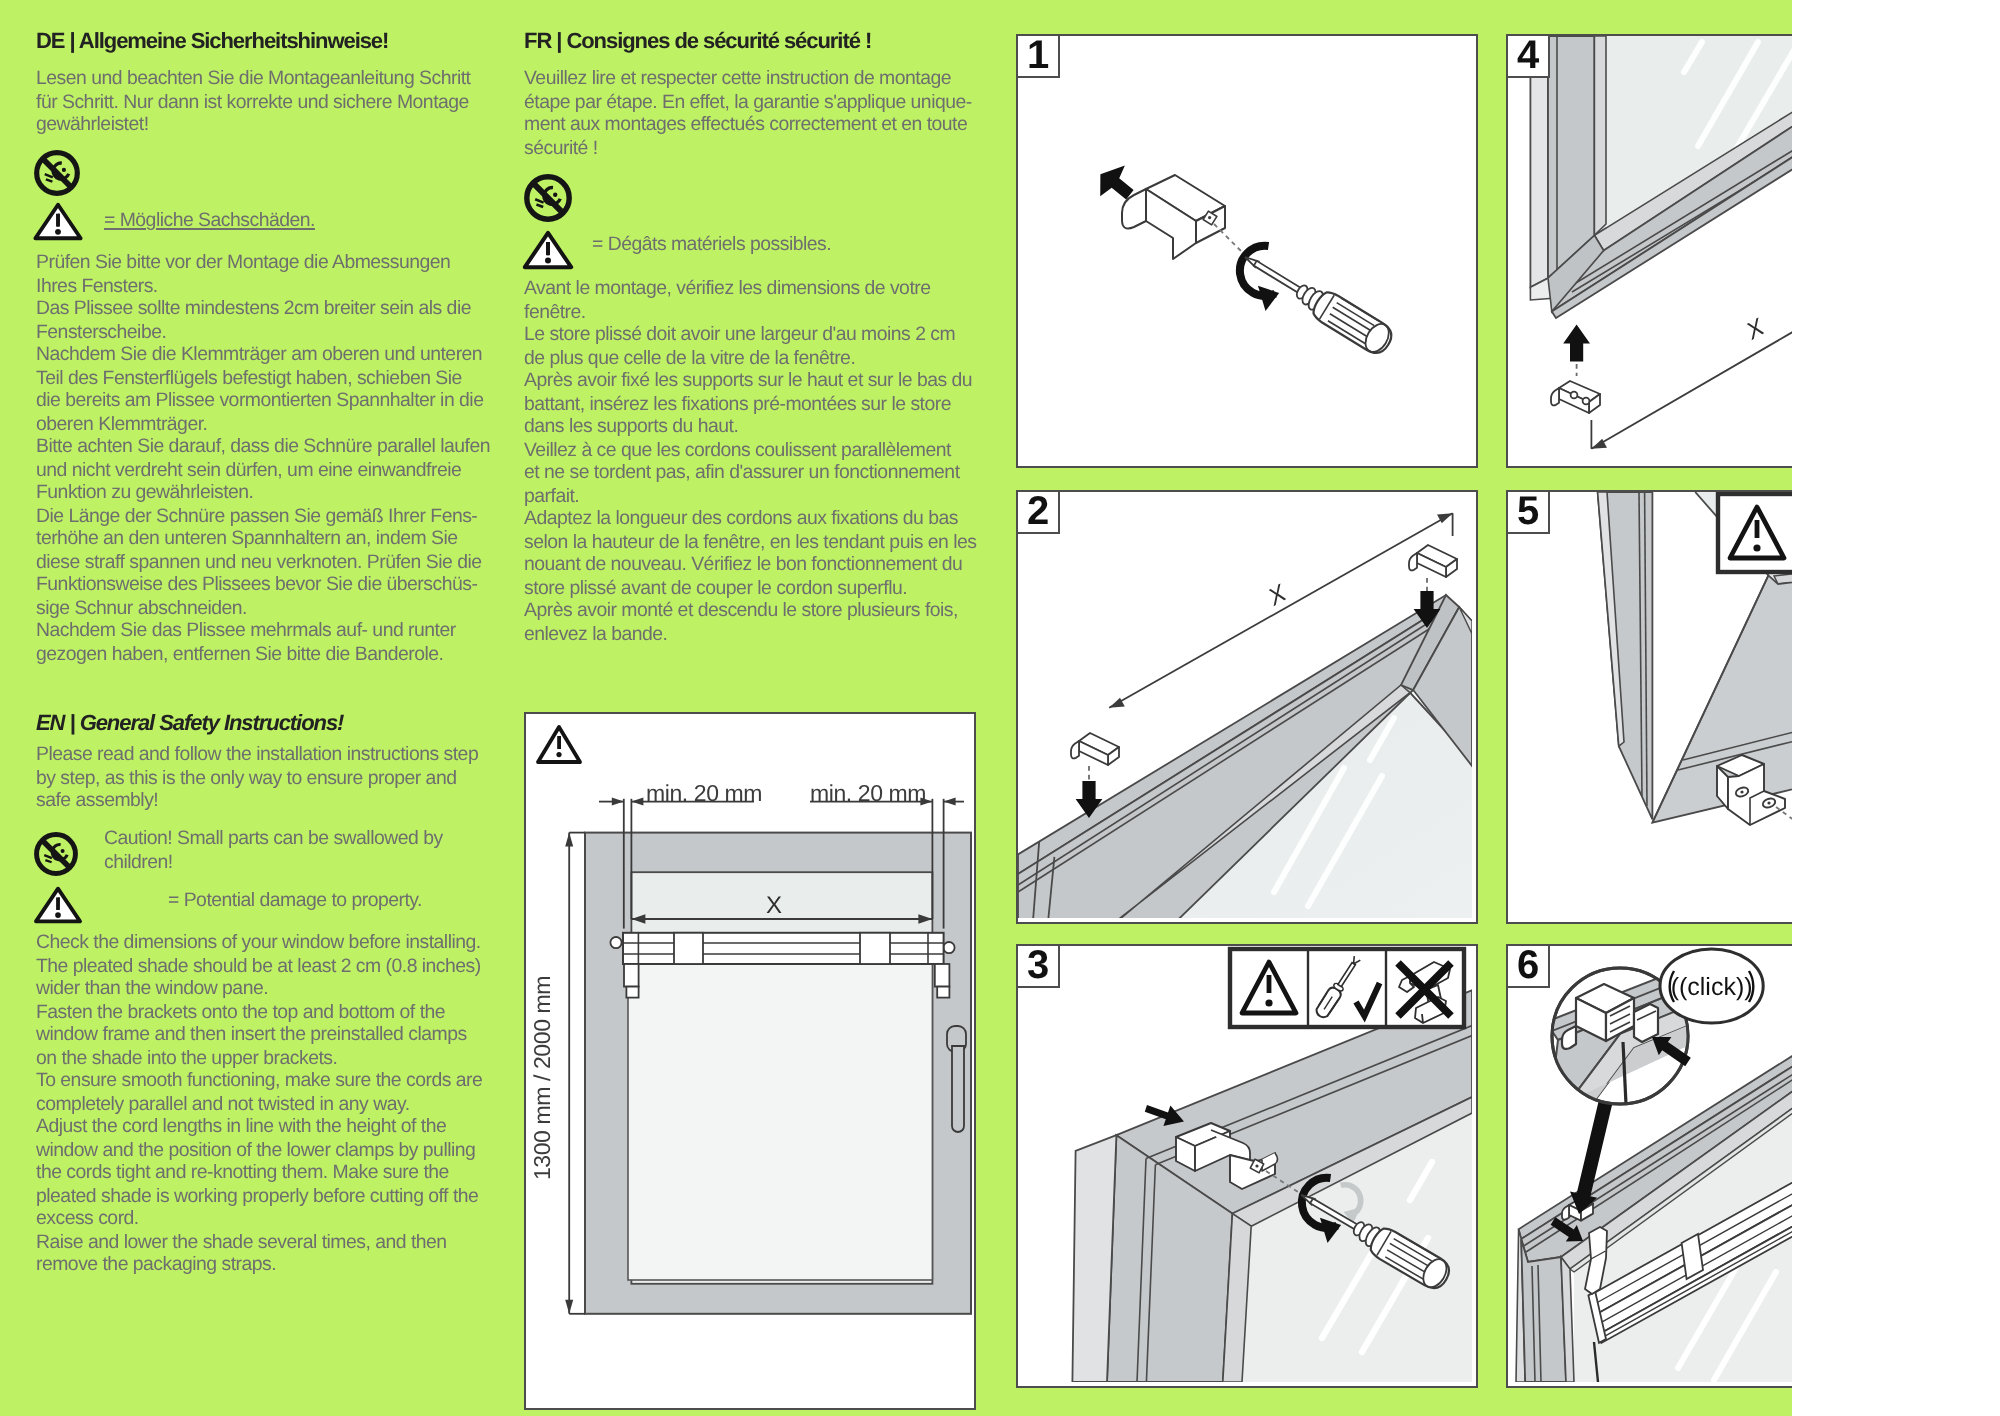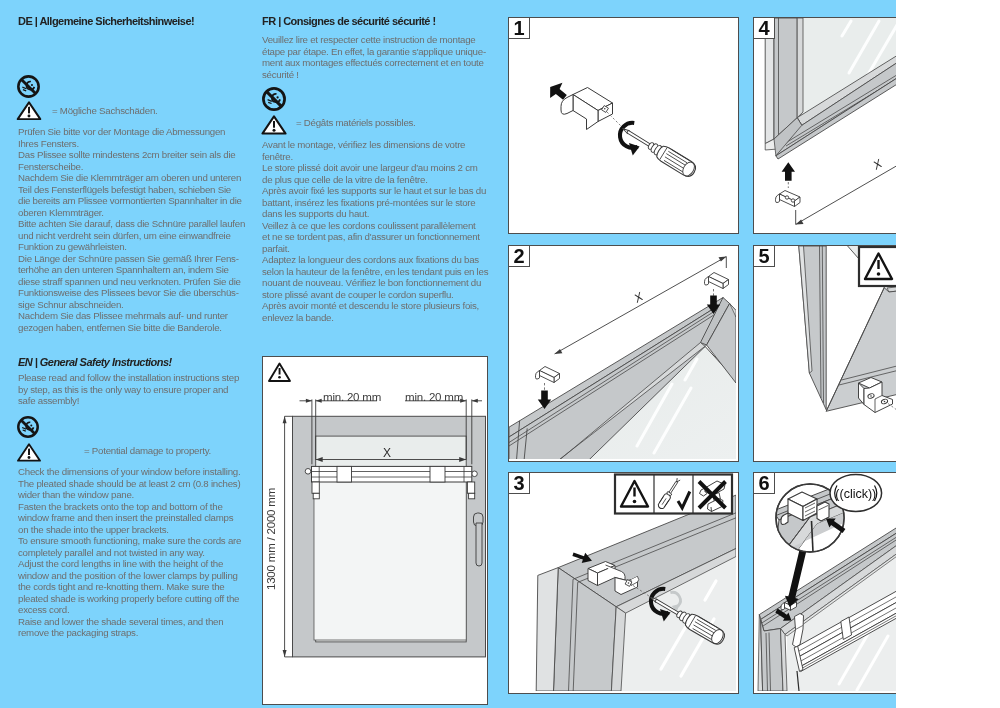--- a/index.html
+++ b/index.html
@@ -1,32 +1,34 @@
 <!DOCTYPE html>
 <html><head>
 <meta charset="utf-8">
 <style>
 html,body{margin:0;padding:0;background:#fff;}
-.page{position:relative;width:896px;height:708px;background:#7dd3fc;font-family:"Liberation Sans",sans-serif;overflow:hidden;}
+.page{position:relative;width:896px;height:708px;background:#bef264;font-family:"Liberation Sans",sans-serif;overflow:hidden;}
 .t{position:absolute;font-size:9.7px;line-height:11.5px;color:#6e6e6e;letter-spacing:-0.25px;white-space:nowrap;}
 .ttl{position:absolute;font-size:11px;font-weight:bold;color:#222;letter-spacing:-0.53px;white-space:nowrap;}
 .panel{position:absolute;border:1px solid #4d4d4d;background:#fff;}
 .nbox{position:absolute;left:-1px;top:-1px;width:20px;height:20px;border:1px solid #4d4d4d;background:#fff;font-size:20px;font-weight:bold;color:#111;text-align:center;line-height:20px;z-index:5;}
 svg{display:block;}
 </style>
 </head>
 <body>
 <div class="page">
 
 <div class="ttl" style="left:18px;top:15px;">DE | Allgemeine Sicherheitshinweise!</div>
-<div class="t" style="left:52px;top:105px;">= Mögliche Sachschäden.</div>
+<div class="t" style="left:18px;top:34px;">Lesen und beachten Sie die Montageanleitung Schritt<br>für Schritt. Nur dann ist korrekte und sichere Montage<br>gewährleistet!</div>
+<div class="t" style="left:52px;top:105px;text-decoration:underline;">= Mögliche Sachschäden.</div>
 <div class="t" style="left:18px;top:126px;">Prüfen Sie bitte vor der Montage die Abmessungen<br>Ihres Fensters.<br>Das Plissee sollte mindestens 2cm breiter sein als die<br>Fensterscheibe.<br>Nachdem Sie die Klemmträger am oberen und unteren<br>Teil des Fensterflügels befestigt haben, schieben Sie<br>die bereits am Plissee vormontierten Spannhalter in die<br>oberen Klemmträger.<br>Bitte achten Sie darauf, dass die Schnüre parallel laufen<br>und nicht verdreht sein dürfen, um eine einwandfreie<br>Funktion zu gewährleisten.<br>Die Länge der Schnüre passen Sie gemäß Ihrer Fens-<br>terhöhe an den unteren Spannhaltern an, indem Sie<br>diese straff spannen und neu verknoten. Prüfen Sie die<br>Funktionsweise des Plissees bevor Sie die überschüs-<br>sige Schnur abschneiden.<br>Nachdem Sie das Plissee mehrmals auf- und runter<br>gezogen haben, entfernen Sie bitte die Banderole.</div>
 
 <div class="ttl" style="left:18px;top:356px;font-style:italic;">EN | General Safety Instructions!</div>
 <div class="t" style="left:18px;top:372px;">Please read and follow the installation instructions step<br>by step, as this is the only way to ensure proper and<br>safe assembly!</div>
+<div class="t" style="left:52px;top:414px;">Caution! Small parts can be swallowed by<br>children!</div>
 <div class="t" style="left:52px;top:445px;margin-left:32px;">= Potential damage to property.</div>
 <div class="t" style="left:18px;top:466px;">Check the dimensions of your window before installing.<br>The pleated shade should be at least 2 cm (0.8 inches)<br>wider than the window pane.<br>Fasten the brackets onto the top and bottom of the<br>window frame and then insert the preinstalled clamps<br>on the shade into the upper brackets.<br>To ensure smooth functioning, make sure the cords are<br>completely parallel and not twisted in any way.<br>Adjust the cord lengths in line with the height of the<br>window and the position of the lower clamps by pulling<br>the cords tight and re-knotting them. Make sure the<br>pleated shade is working properly before cutting off the<br>excess cord.<br>Raise and lower the shade several times, and then<br>remove the packaging straps.</div>
 
 <div class="ttl" style="left:262px;top:15px;">FR | Consignes de sécurité sécurité !</div>
 <div class="t" style="left:262px;top:34px;">Veuillez lire et respecter cette instruction de montage<br>étape par étape. En effet, la garantie s'applique unique-<br>ment aux montages effectués correctement et en toute<br>sécurité !</div>
 <div class="t" style="left:296px;top:117px;">= Dégâts matériels possibles.</div>
 <div class="t" style="left:262px;top:139px;">Avant le montage, vérifiez les dimensions de votre<br>fenêtre.<br>Le store plissé doit avoir une largeur d'au moins 2 cm<br>de plus que celle de la vitre de la fenêtre.<br>Après avoir fixé les supports sur le haut et sur le bas du<br>battant, insérez les fixations pré-montées sur le store<br>dans les supports du haut.<br>Veillez à ce que les cordons coulissent parallèlement<br>et ne se tordent pas, afin d'assurer un fonctionnement<br>parfait.<br>Adaptez la longueur des cordons aux fixations du bas<br>selon la hauteur de la fenêtre, en les tendant puis en les<br>nouant de nouveau. Vérifiez le bon fonctionnement du<br>store plissé avant de couper le cordon superflu.<br>Après avoir monté et descendu le store plusieurs fois,<br>enlevez la bande.</div>
 
 <div style="position:absolute;left:17px;top:74.5px;">
       <svg width="23" height="23" viewBox="0 0 24 24">

